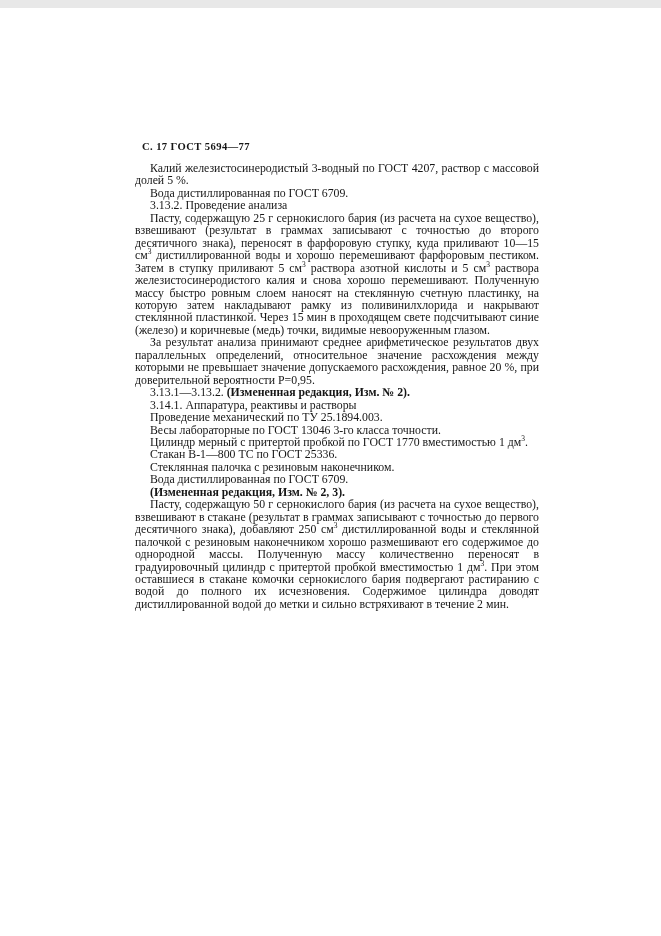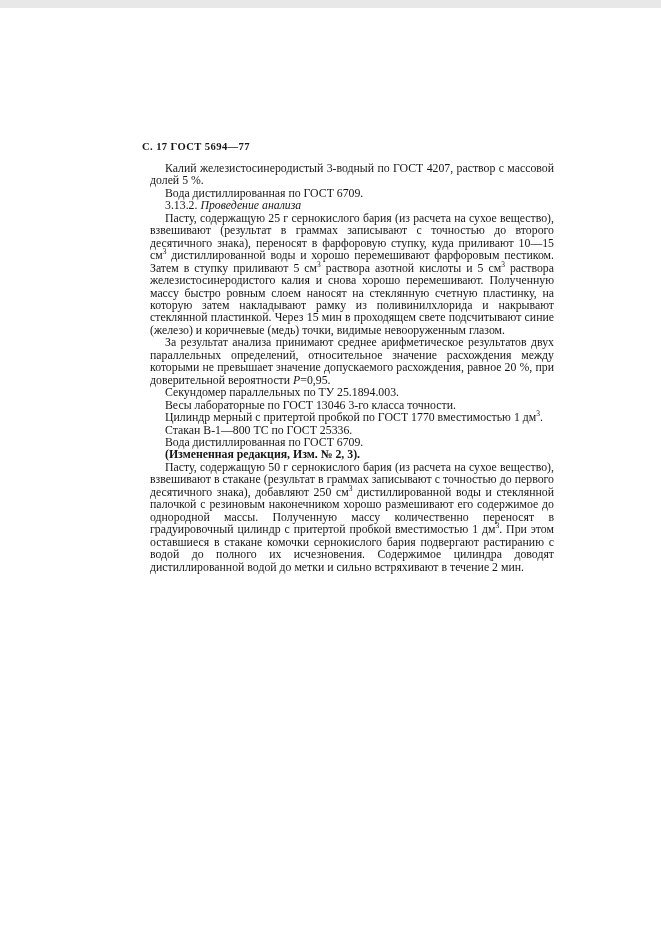--- a/index.html
+++ b/index.html
@@ -21,54 +21,57 @@
     position: absolute;
     left: 142px;
     top: 133px;
     font-size: 10.6px;
     font-weight: bold;
     letter-spacing: 0.4px;
     white-space: nowrap;
   }
   .doc-body {
     position: absolute;
-    left: 150px;
+    left: 135px;
     top: 154px;
     width: 404px;
     font-size: 11.8px;
     line-height: 12.45px;
     text-align: justify;
   }
   .doc-body p {
     margin: 0;
     padding: 0;
     text-indent: 15px;
   }
-  .run-i  { font-style: italic; }
+  .run-i  { }
   .run-b  { font-weight: bold; }
   .run-sp { letter-spacing: 3.1px; word-spacing: 5px; }
   .run-sup {
     font-size: 7.5px;
     line-height: 0;
     vertical-align: super;
     letter-spacing: 0;
   }
 </style>
 </head>
 <body>
 
 <div class="page">
   <div class="page-header">С. 17 ГОСТ 5694—77</div>
   <div class="doc-body">
       <p><span>Калий железистосинеродистый 3-водный по ГОСТ 4207, раствор с массовой долей 5 %.</span></p>
       <p><span>Вода дистиллированная по ГОСТ 6709.</span></p>
       <p><span>3.13.2. </span><span class="run-i">Проведение анализа</span></p>
       <p><span>Пасту, содержащую 25 г сернокислого бария (из расчета на сухое вещество), взвешивают (результат в граммах записывают с точностью до второго десятичного знака), переносят в фарфоровую ступку, куда приливают 10—15 см</span><span class="run-sup">3</span><span> дистиллированной воды и хорошо перемешивают фарфоровым пестиком. Затем в ступку приливают 5 см</span><span class="run-sup">3</span><span> раствора азотной кислоты и 5 см</span><span class="run-sup">3</span><span> раствора железистосинеродистого калия и снова хорошо перемешивают. Полученную массу быстро ровным слоем наносят на стеклянную счетную пластинку, на которую затем накладывают рамку из поливинилхлорида и накрывают стеклянной пластинкой. Через 15 мин в проходящем свете подсчитывают синие (железо) и коричневые (медь) точки, видимые невооруженным глазом.</span></p>
       <p><span>За результат анализа принимают среднее арифметическое результатов двух параллельных определений, относительное значение расхождения между которыми не превышает значение допускаемого расхождения, равное 20 %, при доверительной вероятности </span><span class="run-i">Р</span><span>=0,95.</span></p>
-      <p><span>Секундомер параллельных по ТУ 25.1894.003.</span></p>
+      <p><span>3.13.1—3.13.2. </span><span class="run-b">(Измененная редакция, Изм. № 2).</span></p>
+      <p><span>3.14.1. </span><span class="run-i">Аппаратура, реактивы и растворы</span></p>
+      <p><span>Проведение механический по ТУ 25.1894.003.</span></p>
       <p><span>Весы лабораторные по ГОСТ 13046 3-го класса точности.</span></p>
       <p><span>Цилиндр мерный с притертой пробкой по ГОСТ 1770 вместимостью 1 дм</span><span class="run-sup">3</span><span>.</span></p>
       <p><span>Стакан В-1—800 ТС по ГОСТ 25336.</span></p>
+      <p><span>Стеклянная палочка с резиновым наконечником.</span></p>
       <p><span>Вода дистиллированная по ГОСТ 6709.</span></p>
       <p><span class="run-b">(Измененная редакция, Изм. № 2, 3).</span></p>
       <p><span>Пасту, содержащую 50 г сернокислого бария (из расчета на сухое вещество), взвешивают в стакане (результат в граммах записывают с точностью до первого десятичного знака), добавляют 250 см</span><span class="run-sup">3</span><span> дистиллированной воды и стеклянной палочкой с резиновым наконечником хорошо размешивают его содержимое до однородной массы. Полученную массу количественно переносят в градуировочный цилиндр с притертой пробкой вместимостью 1 дм</span><span class="run-sup">3</span><span>. При этом оставшиеся в стакане комочки сернокислого бария подвергают растиранию с водой до полного их исчезновения. Содержимое цилиндра доводят дистиллированной водой до метки и сильно встряхивают в течение 2 мин.</span></p>
     </div>
 </div>
 
 </body></html>

